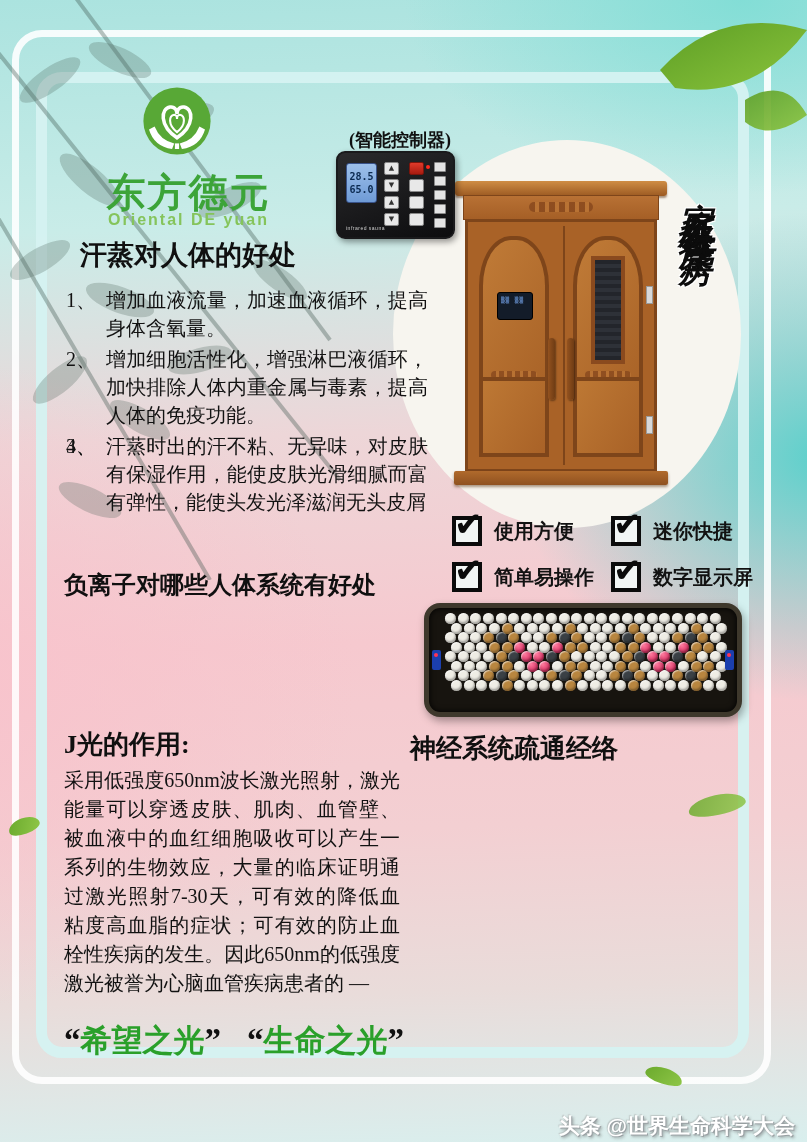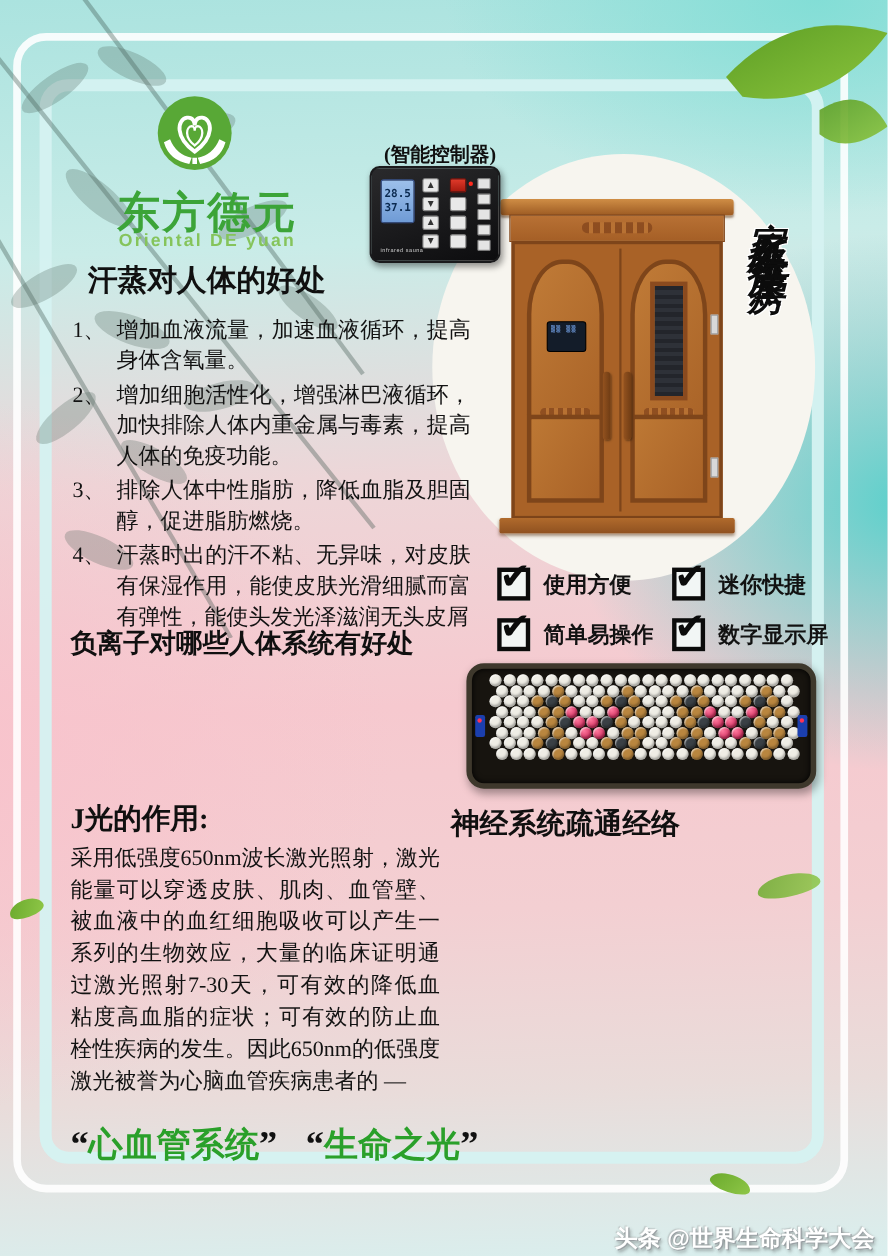--- a/index.html
+++ b/index.html
@@ -163,44 +163,43 @@
     <div class="sweat-item">
       <span class="sweat-num">1、</span>
       <span>增加血液流量，加速血液循环，提高身体含氧量。</span>
     </div>
     <div class="sweat-item">
       <span class="sweat-num">2、</span>
       <span>增加细胞活性化，增强淋巴液循环，加快排除人体内重金属与毒素，提高人体的免疫功能。</span>
     </div>
     <div class="sweat-item">
       <span class="sweat-num">3、</span>
-      <span>排除人体中性脂肪，降低血脂及胆固醇，促进脂肪燃烧。</span>
     </div>
     <div class="sweat-item">
       <span class="sweat-num">4、</span>
       <span>汗蒸时出的汗不粘、无异味，对皮肤有保湿作用，能使皮肤光滑细腻而富有弹性，能使头发光泽滋润无头皮屑</span>
     </div>
   </div>
 
   <div class="abs h-black anion-title">负离子对哪些人体系统有好处</div>
 
   <div class="abs h-black laser-title">J光的作用:</div>
   <div class="abs laser-body">采用低强度650nm波长激光照射，激光能量可以穿透皮肤、肌肉、血管壁、被血液中的血红细胞吸收可以产生一系列的生物效应，大量的临床证明通过激光照射7-30天，可有效的降低血粘度高血脂的症状；可有效的防止血栓性疾病的发生。因此650nm的低强度激光被誉为心脑血管疾病患者的 —</div>
 
   <div class="abs h-black lowfreq-title">神经系统疏通经络</div>
 
   <div class="abs slogan">
-    <span class="q">“</span><span>心血管系统</span><span class="q">”</span><span class="gap"></span><span class="q">“</span><span>生命之光</span><span class="q">”</span>
+    <span class="q">“</span><span>希望之光</span><span class="q">”</span><span class="gap"></span><span class="q">“</span><span>生命之光</span><span class="q">”</span>
   </div>
 
   <div class="abs h-black cp-label">(智能控制器)</div>
   <div class="abs cpanel">
     <div class="cp-lcd">
       <div>28.5</div>
-      <div>37.1</div>
+      <div>65.0</div>
     </div>
     <div class="cp-grid">
       <div class="cp-btn">▲</div>
       <div class="cp-btn red"></div>
       <div class="cp-btn">▼</div>
       <div class="cp-btn"></div>
       <div class="cp-btn">▲</div>
       <div class="cp-btn"></div>
       <div class="cp-btn">▼</div>
       <div class="cp-btn"></div>

